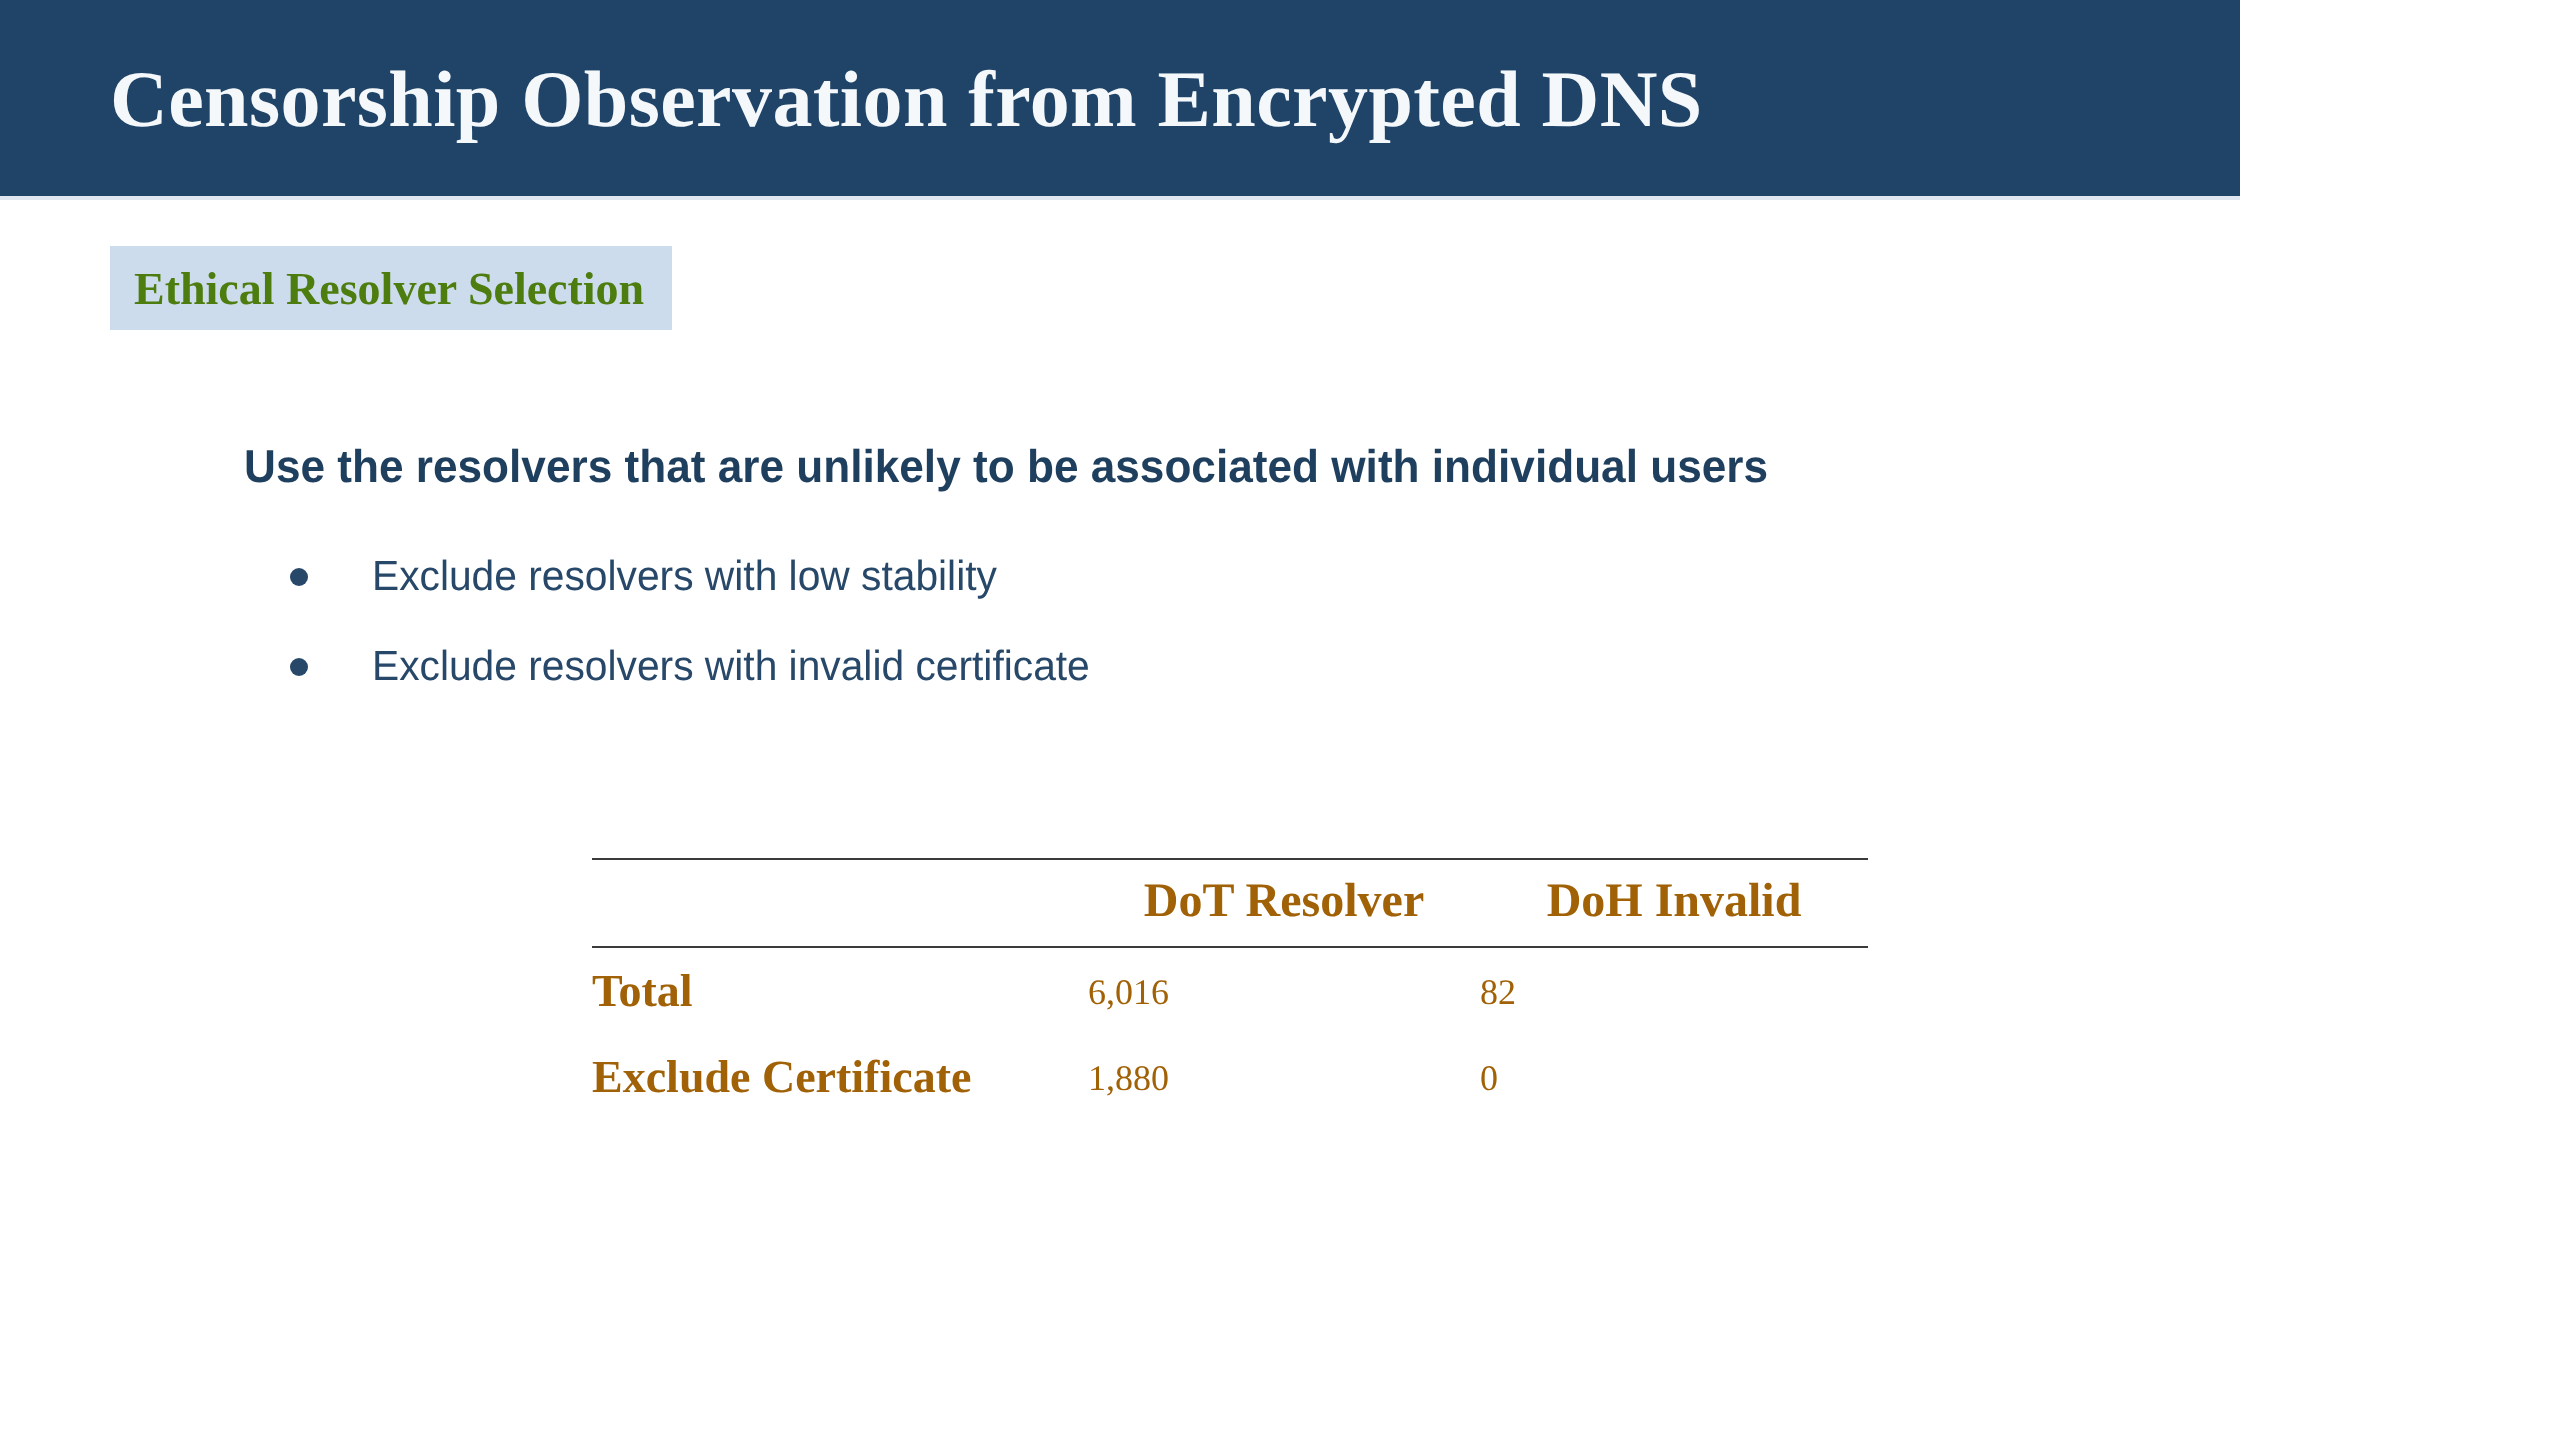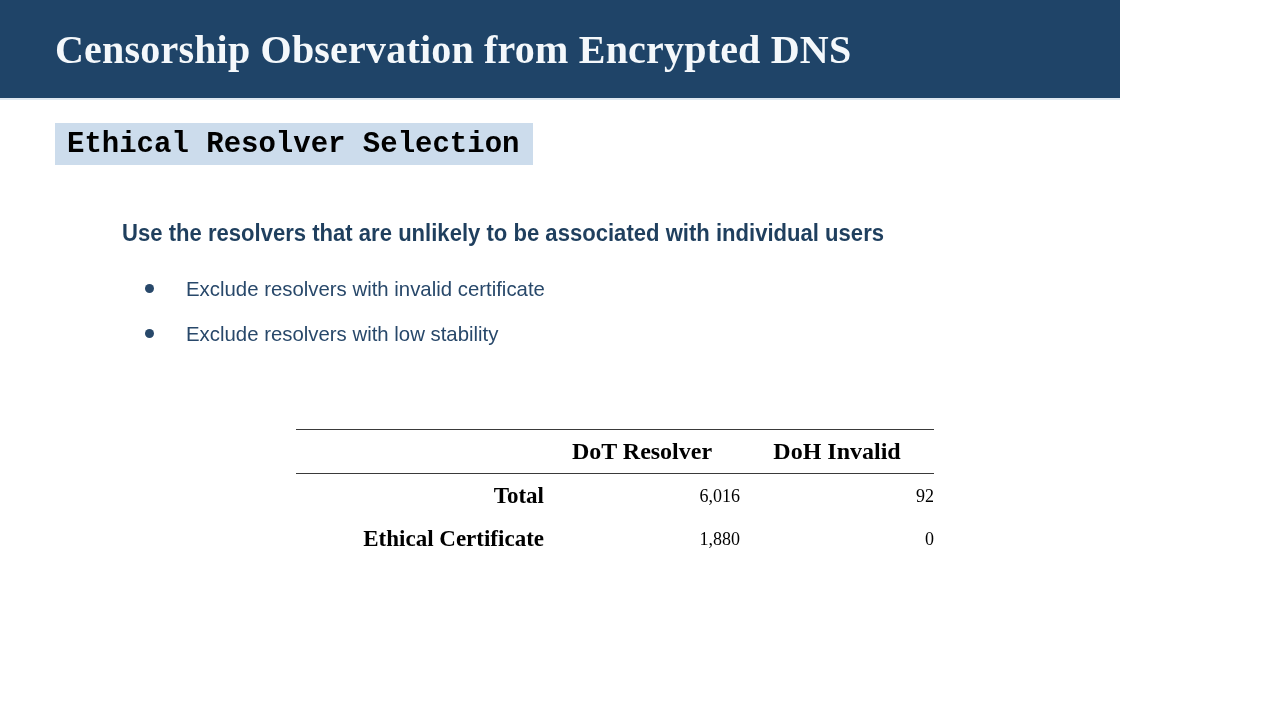--- a/index.html
+++ b/index.html
@@ -58,25 +58,25 @@
     left: 55px;
     top: 123px;
     height: 42px;
     padding: 0 14px 0 12px;
     background: #ccdcec;
     display: flex;
     align-items: center;
     box-sizing: border-box;
   }
   .section-chip-label {
-    font-family: Liberation Mono, monospace;
-    font-weight: bold;
-    font-size: 29px;
+    font-family: Liberation Serif, serif;
+    font-weight: bold;
+    font-size: 23px;
     line-height: 31px;
-    color: #000000;
+    color: #4d7c0f;
     white-space: nowrap;
   }
 
   
   .body-heading {
     position: absolute;
     left: 122px;
     top: 218px;
     font-family: "Liberation Sans", sans-serif;
     font-weight: bold;
@@ -124,21 +124,21 @@
   .stats-table-wrap {
     position: absolute;
     left: 296px;
     top: 429px;
     width: 638px;
   }
   table.stats-table {
     border-collapse: collapse;
     width: 638px;
     font-family: "Liberation Serif", "DejaVu Serif", serif;
-    color: #000000;
+    color: #a16207;
   }
   table.stats-table col.c-label { width: 248px; }
   table.stats-table col.c-dot   { width: 196px; }
   table.stats-table col.c-doh   { width: 194px; }
 
   table.stats-table thead tr {
     border-top: 1.6px solid #3a3a3a;
     border-bottom: 1.6px solid #3a3a3a;
   }
   table.stats-table thead th {
@@ -147,21 +147,21 @@
     line-height: 28px;
     padding: 7px 0 8px 0;
     text-align: center;
     vertical-align: middle;
   }
   table.stats-table thead th.th-blank {
     font-weight: normal;
   }
 
   table.stats-table tbody td {
-    text-align: right;
+    text-align: left;
     padding: 8px 0 8px 0;
     vertical-align: middle;
     height: 25px;
   }
   table.stats-table tbody td.row-label {
     font-weight: bold;
     font-size: 23px;
     line-height: 27px;
   }
   table.stats-table tbody td.row-value {
@@ -187,25 +187,25 @@
 
   <div class="section-chip">
     <span class="section-chip-label">Ethical Resolver Selection</span>
   </div>
 
   <div class="body-heading">Use the resolvers that are unlikely to be associated with individual users</div>
 
   <div class="bullet-list">
     <div class="bullet-item">
       <span class="bullet-marker"></span>
-      <span class="bullet-text">Exclude resolvers with invalid certificate</span>
+      <span class="bullet-text">Exclude resolvers with low stability</span>
     </div>
     <div class="bullet-item">
       <span class="bullet-marker"></span>
-      <span class="bullet-text">Exclude resolvers with low stability</span>
+      <span class="bullet-text">Exclude resolvers with invalid certificate</span>
     </div>
   </div>
 
   <div class="stats-table-wrap">
     <table class="stats-table">
       <colgroup>
         <col class="c-label">
         <col class="c-dot">
         <col class="c-doh">
       </colgroup>
@@ -213,24 +213,24 @@
         <tr>
           <th class="th-blank"></th>
           <th>DoT Resolver</th>
           <th>DoH Invalid</th>
         </tr>
       </thead>
       <tbody>
         <tr>
           <td class="row-label">Total</td>
           <td class="row-value">6,016</td>
-          <td class="row-value">92</td>
+          <td class="row-value">82</td>
         </tr>
         <tr>
-          <td class="row-label">Ethical Certificate</td>
+          <td class="row-label">Exclude Certificate</td>
           <td class="row-value">1,880</td>
           <td class="row-value">0</td>
         </tr>
       </tbody>
     </table>
   </div>
 
 </div>
 
 </body></html>

